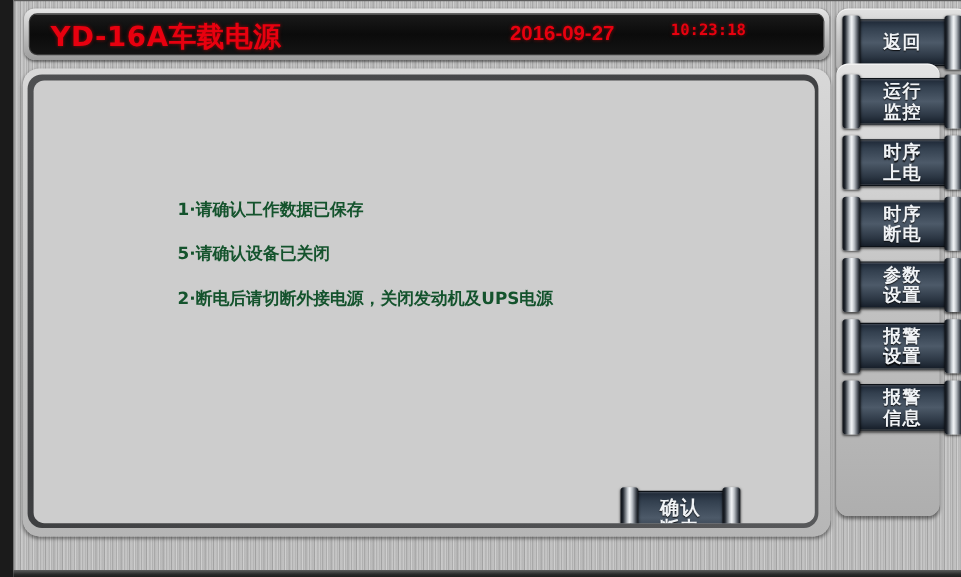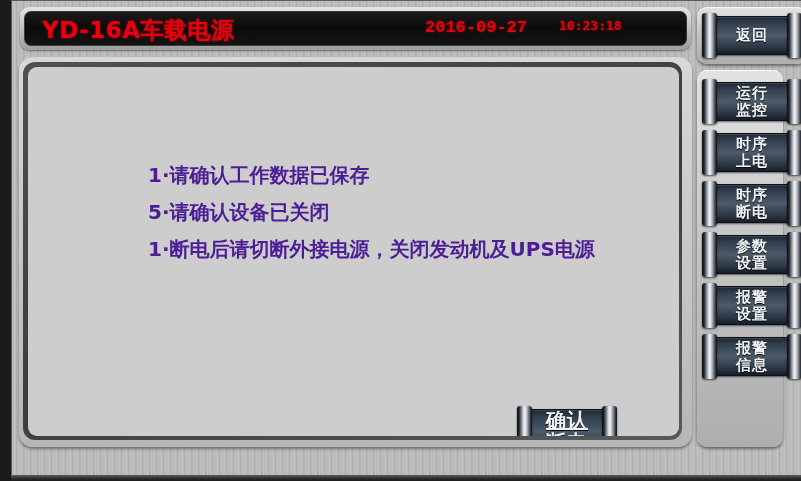--- a/index.html
+++ b/index.html
@@ -53,21 +53,21 @@
     color:#e8000f;
     font-size:23px;
     font-weight:bold;
     letter-spacing:.5px;
     text-shadow:0 0 3px rgba(255,0,0,.55);
     white-space:nowrap;
   }
   .title-date{
     position:absolute;left:400px;top:6px;
     color:#e8000f;font-size:17px;font-weight:bold;
-    font-family:Liberation Mono, monospace;
+    font-family:Liberation Sans, sans-serif;
     text-shadow:0 0 3px rgba(255,0,0,.5);
     letter-spacing:0px;
   }
   .title-time{
     position:absolute;left:534px;top:6px;
     color:#e8000f;font-size:13px;font-weight:bold;
     font-family:"DejaVu Sans Mono","Liberation Mono",monospace;
     text-shadow:0 0 3px rgba(255,0,0,.5);
   }
 
@@ -90,22 +90,22 @@
     background:#cdcdcd;
     box-sizing:border-box;
     overflow:hidden;
   }
 
   
   .lines{
     position:absolute;left:120px;top:90px;width:520px;
   }
   .line{
-    color:#4c1d95;
-    font-size:20px;
+    color:#14532d;
+    font-size:14px;
     font-weight:bold;
     line-height:37px;
     white-space:nowrap;
     font-family:"DejaVu Sans","Liberation Sans",sans-serif;
   }
 
   
   .mbtn{
     position:relative;
     box-sizing:border-box;
@@ -133,31 +133,31 @@
     line-height:1.08;
     letter-spacing:1px;
     z-index:2;
   }
 
   
   .confirm-wrap{
     position:absolute;left:497px;top:342px;width:84px;height:45px;
   }
   .confirm-wrap .mbtn{ width:84px;height:45px; }
-  .confirm-wrap .face{ font-size:20px;text-decoration:underline; }
+  .confirm-wrap .face{ font-size:16px; }
 
   
   .side-panel{
     position:absolute;
     border-radius:10px;
     background:linear-gradient(180deg,#e3e3e3,#c3c3c3 50%,#aeaeae);
     box-shadow:0 2px 3px rgba(0,0,0,.45), inset 0 1px 0 rgba(255,255,255,.7);
   }
   #side-top{ left:686px; top:7px;  width:110px; height:57px; }
-  #side-main{ left:686px; top:70px; width:86px; height:377px; }
+  #side-main{ left:686px; top:53px; width:86px; height:377px; }
 
   .sbtn-wrap{ position:absolute; width:84px; height:39px; }
   .sbtn-wrap .mbtn{ width:84px; height:39px; }
   .sbtn-wrap .face{ font-size:15px; }
   .sbtn-wrap .face.two{ font-size:15px; }
 </style>
 </head>
 <body>
 
 <div id="screen">
@@ -171,21 +171,21 @@
     <div class="title-time">10:23:18</div>
   </div>
 
   <div class="content-outer"></div>
   <div class="content-border"></div>
   <div class="content-inner">
 
     <div class="lines">
       <div class="line">1·请确认工作数据已保存</div>
       <div class="line">5·请确认设备已关闭</div>
-      <div class="line">1·断电后请切断外接电源，关闭发动机及UPS电源</div>
+      <div class="line">2·断电后请切断外接电源，关闭发动机及UPS电源</div>
     </div>
 
     <div class="confirm-wrap">
       <div class="mbtn">
         <span class="cap l"></span>
         <span class="cap r"></span>
         <span class="face">
           <span style="display:block">
             <span style="display:block">确认</span>
             <span style="display:block">断电</span>

